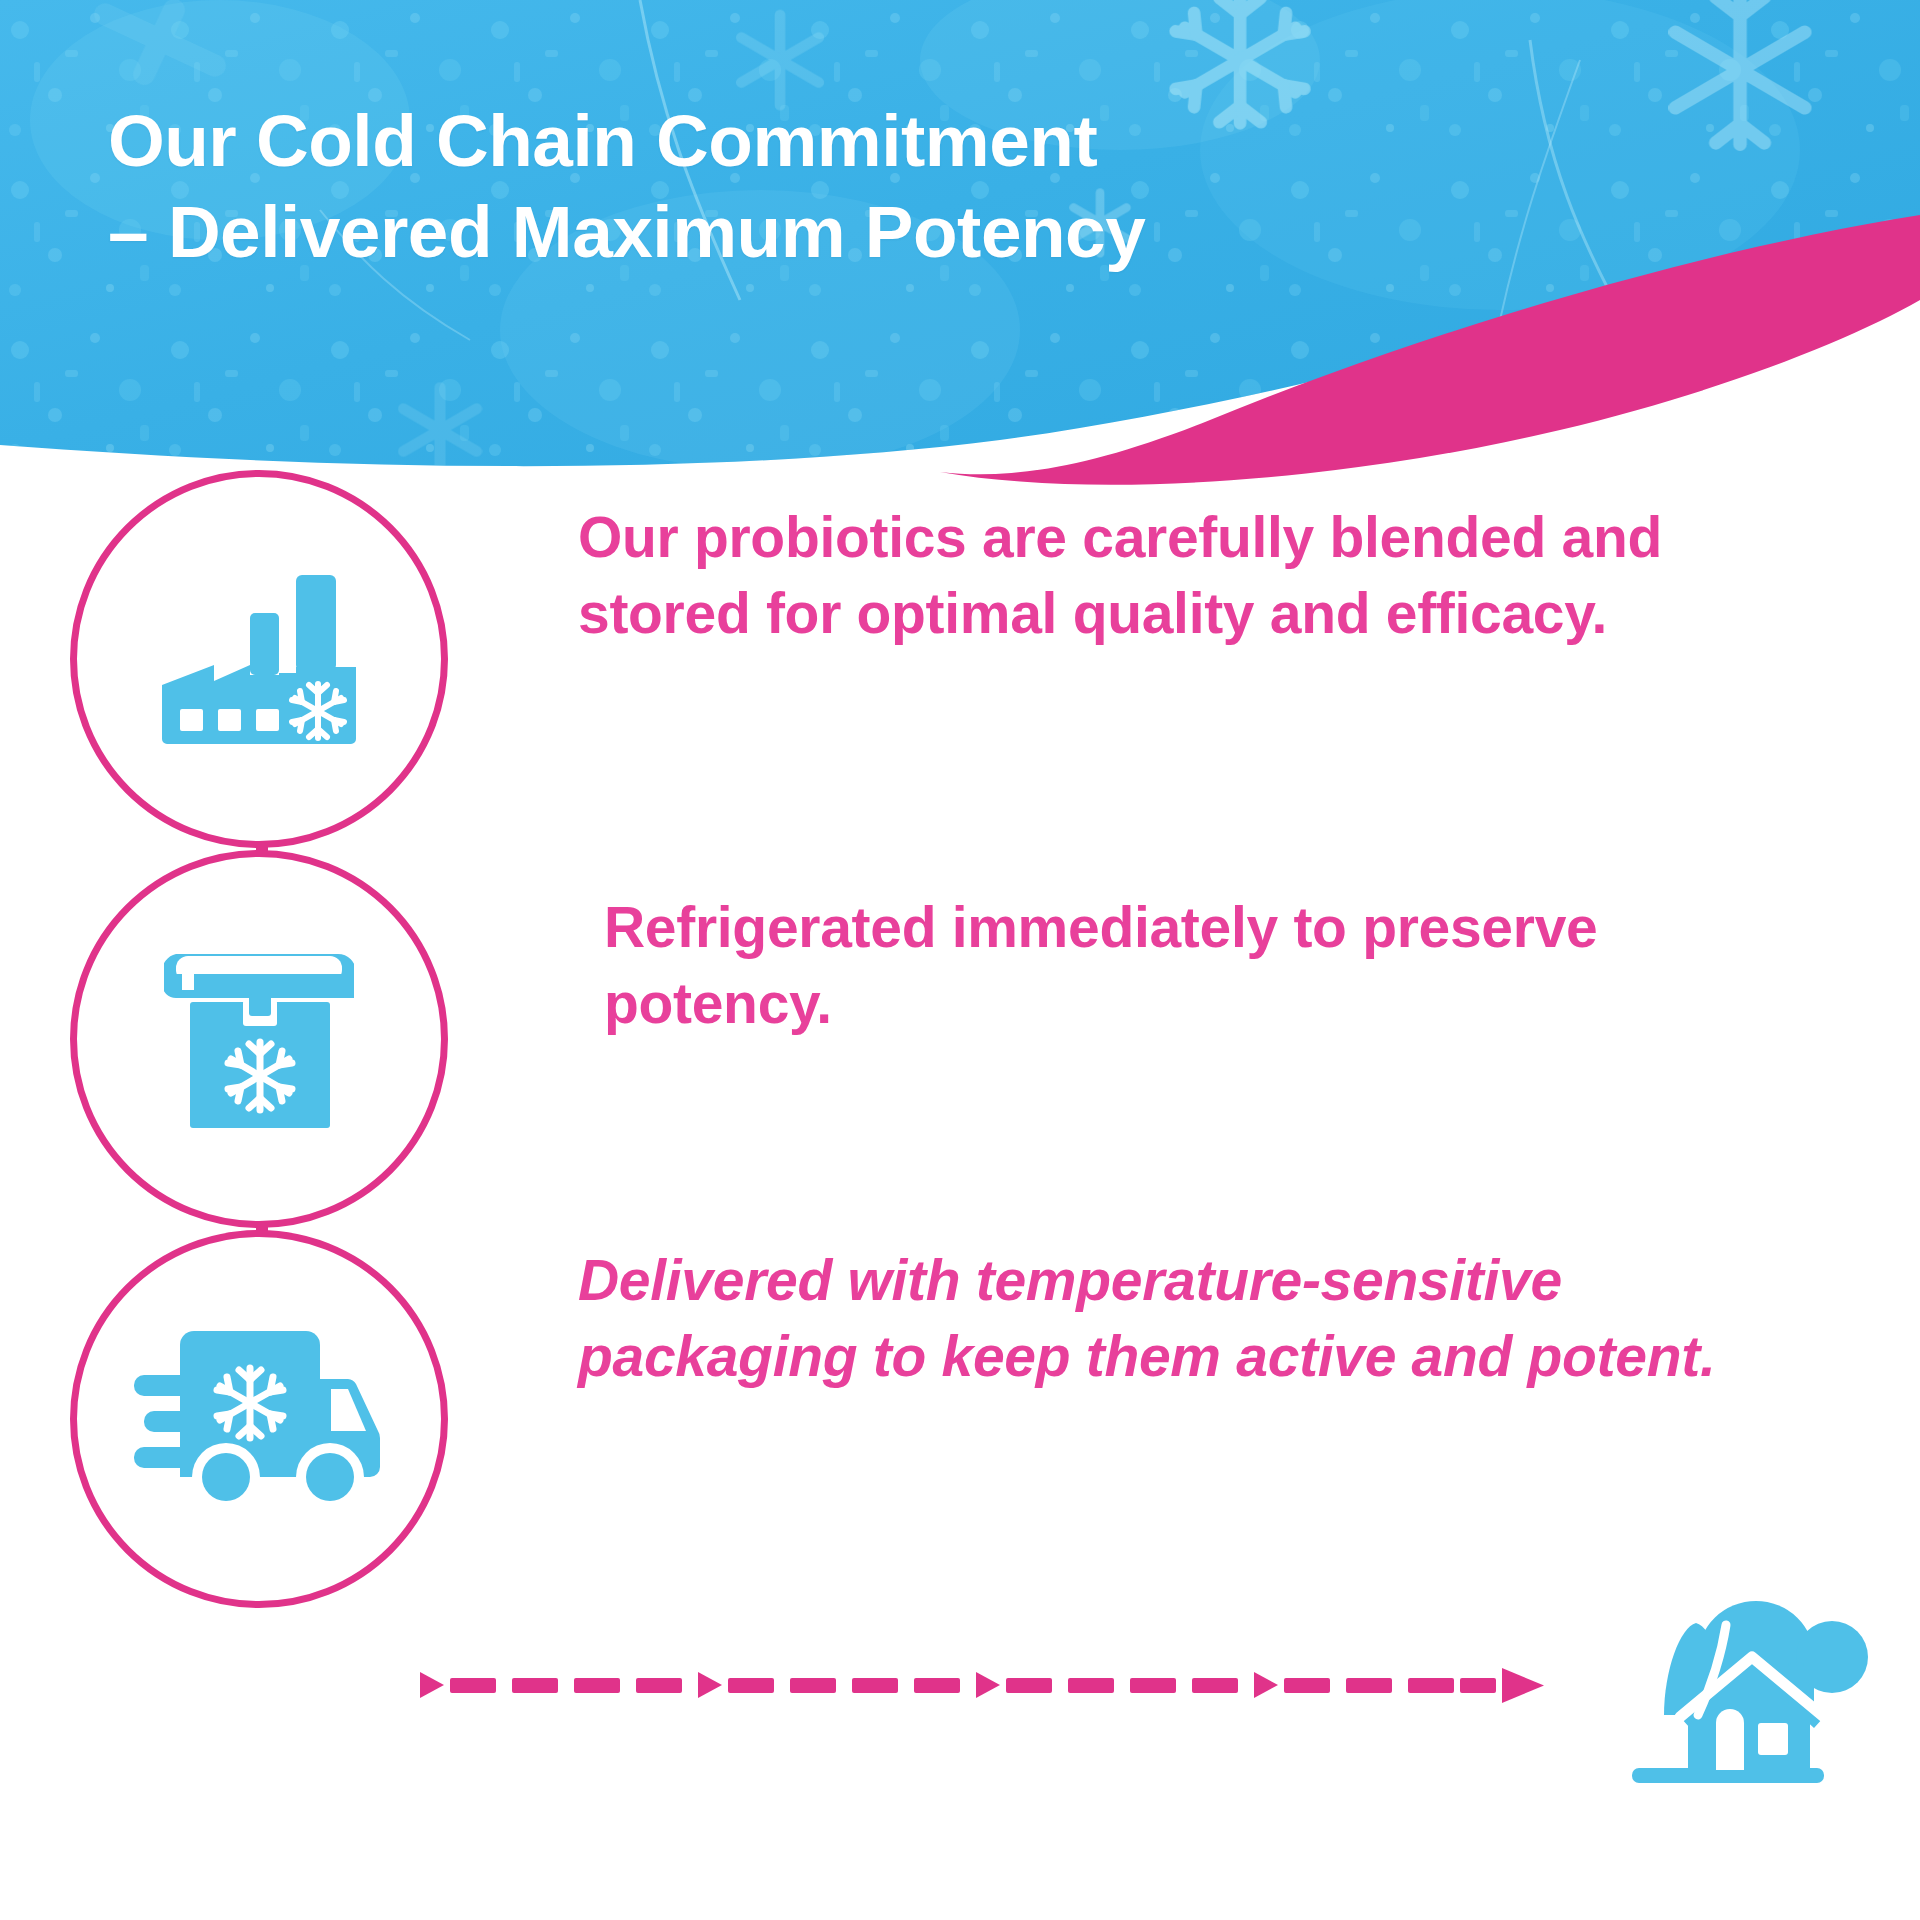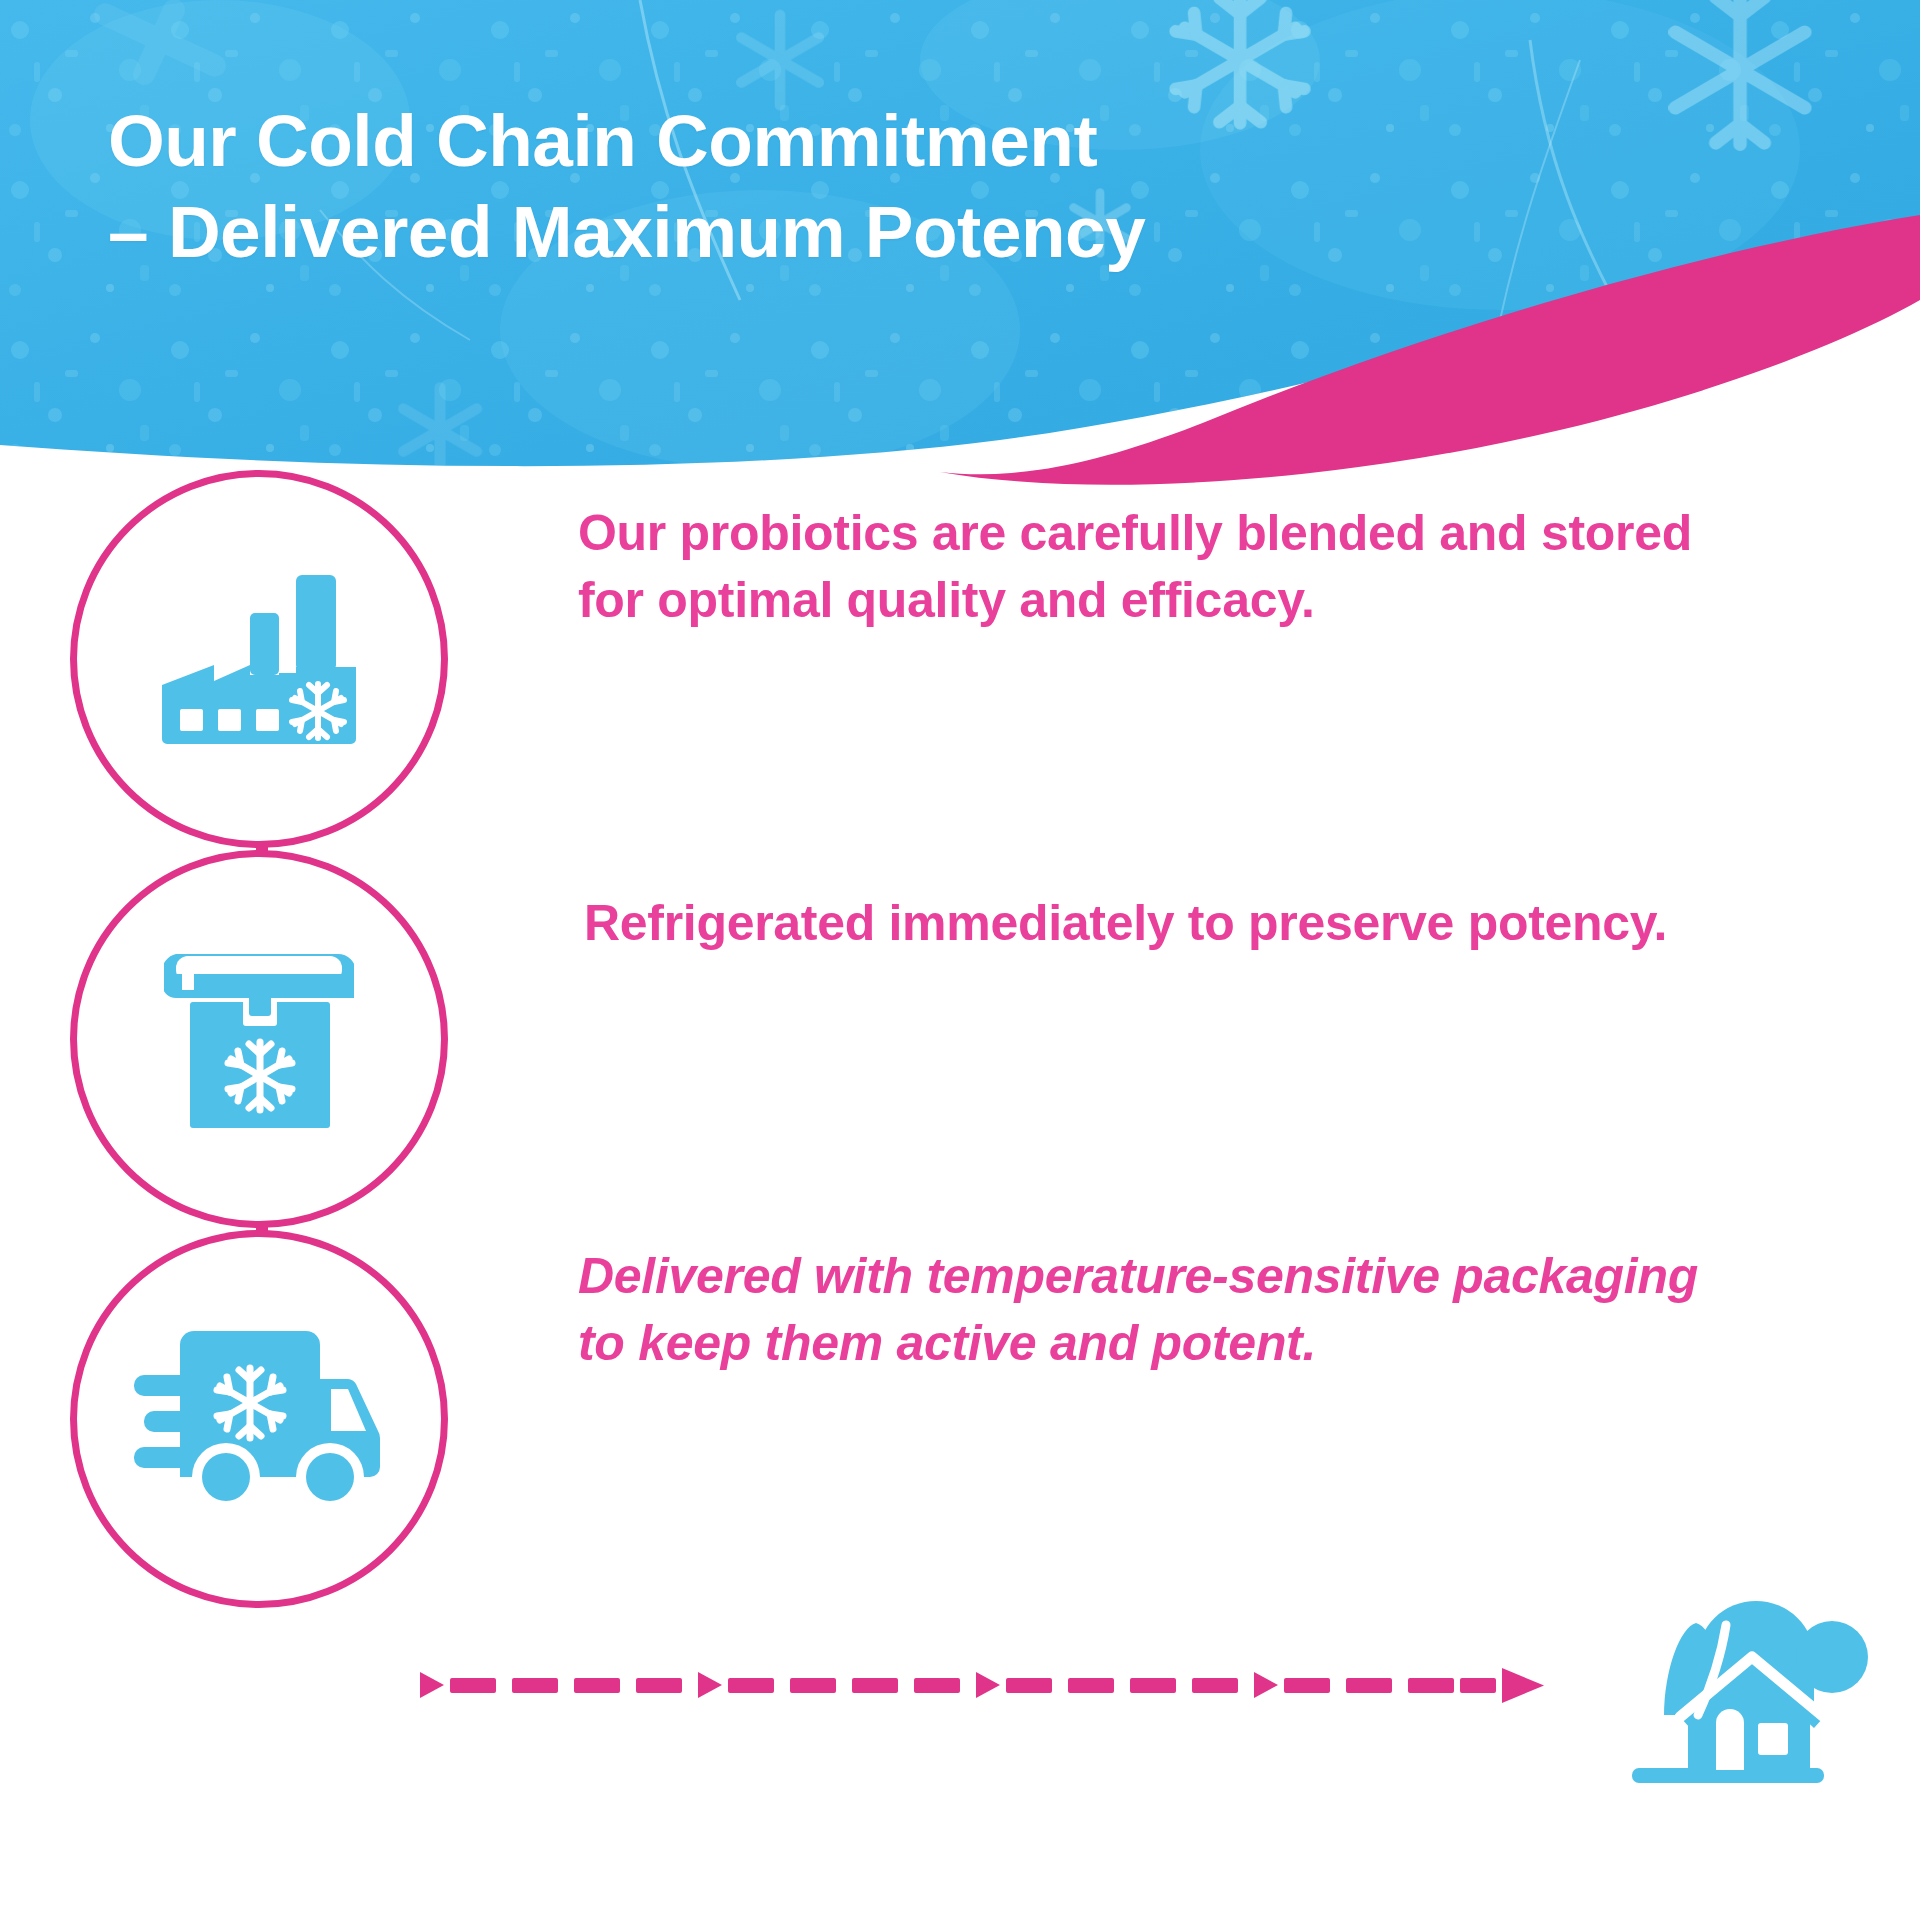--- a/index.html
+++ b/index.html
@@ -41,21 +41,21 @@
     border-radius: 50%;
     border: 7px solid #e0338a;
     background: #ffffff;
     display: flex; align-items: center; justify-content: center;
   }
   .circle svg { display:block; }
 
   .step-text {
     position: absolute;
     color: #e8409b;
-    font-size: 50px;
+    font-size: 57px;
     font-weight: 700;
     line-height: 1.33;
     letter-spacing: -0.3px;
   }
 
   .connector { position: absolute; }
 
   .bottom-arrow { position: absolute; }
 
   .house-icon { position: absolute; }
@@ -260,21 +260,21 @@
             <line x1="19" y1="11" x2="32" y2="13"></line>
               <line x1="19" y1="11" x2="22" y2="25"></line>
             <line x1="-19" y1="11" x2="-32" y2="13"></line>
               <line x1="-19" y1="11" x2="-22" y2="25"></line>
             <line x1="19" y1="-11" x2="32" y2="-13"></line>
               <line x1="19" y1="-11" x2="22" y2="-25"></line>
           </g>
         </svg>
       </div>
 
-      <div class="step-text" style="left:584px; top:420px; width:1130px;">Refrigerated immediately to preserve potency.</div>
+      <div class="step-text" style="left:604px; top:420px; width:1130px;">Refrigerated immediately to preserve potency.</div>
     </div>
 
     <svg class="connector" style="left:232px; top:752px;" width="60" height="122" viewBox="0 0 60 122">
       <line x1="30" y1="2" x2="30" y2="80" stroke="#e0338a" stroke-width="12" stroke-linecap="butt" stroke-dasharray="23 20"></line>
       <path d="M30,120 L6,78 L54,78 Z" fill="#e0338a"></path>
     </svg>
 
     <div class="step">
       <div class="circle" style="left:70px; top:760px;">
         <svg width="250" height="185" viewBox="0 0 250 185">

